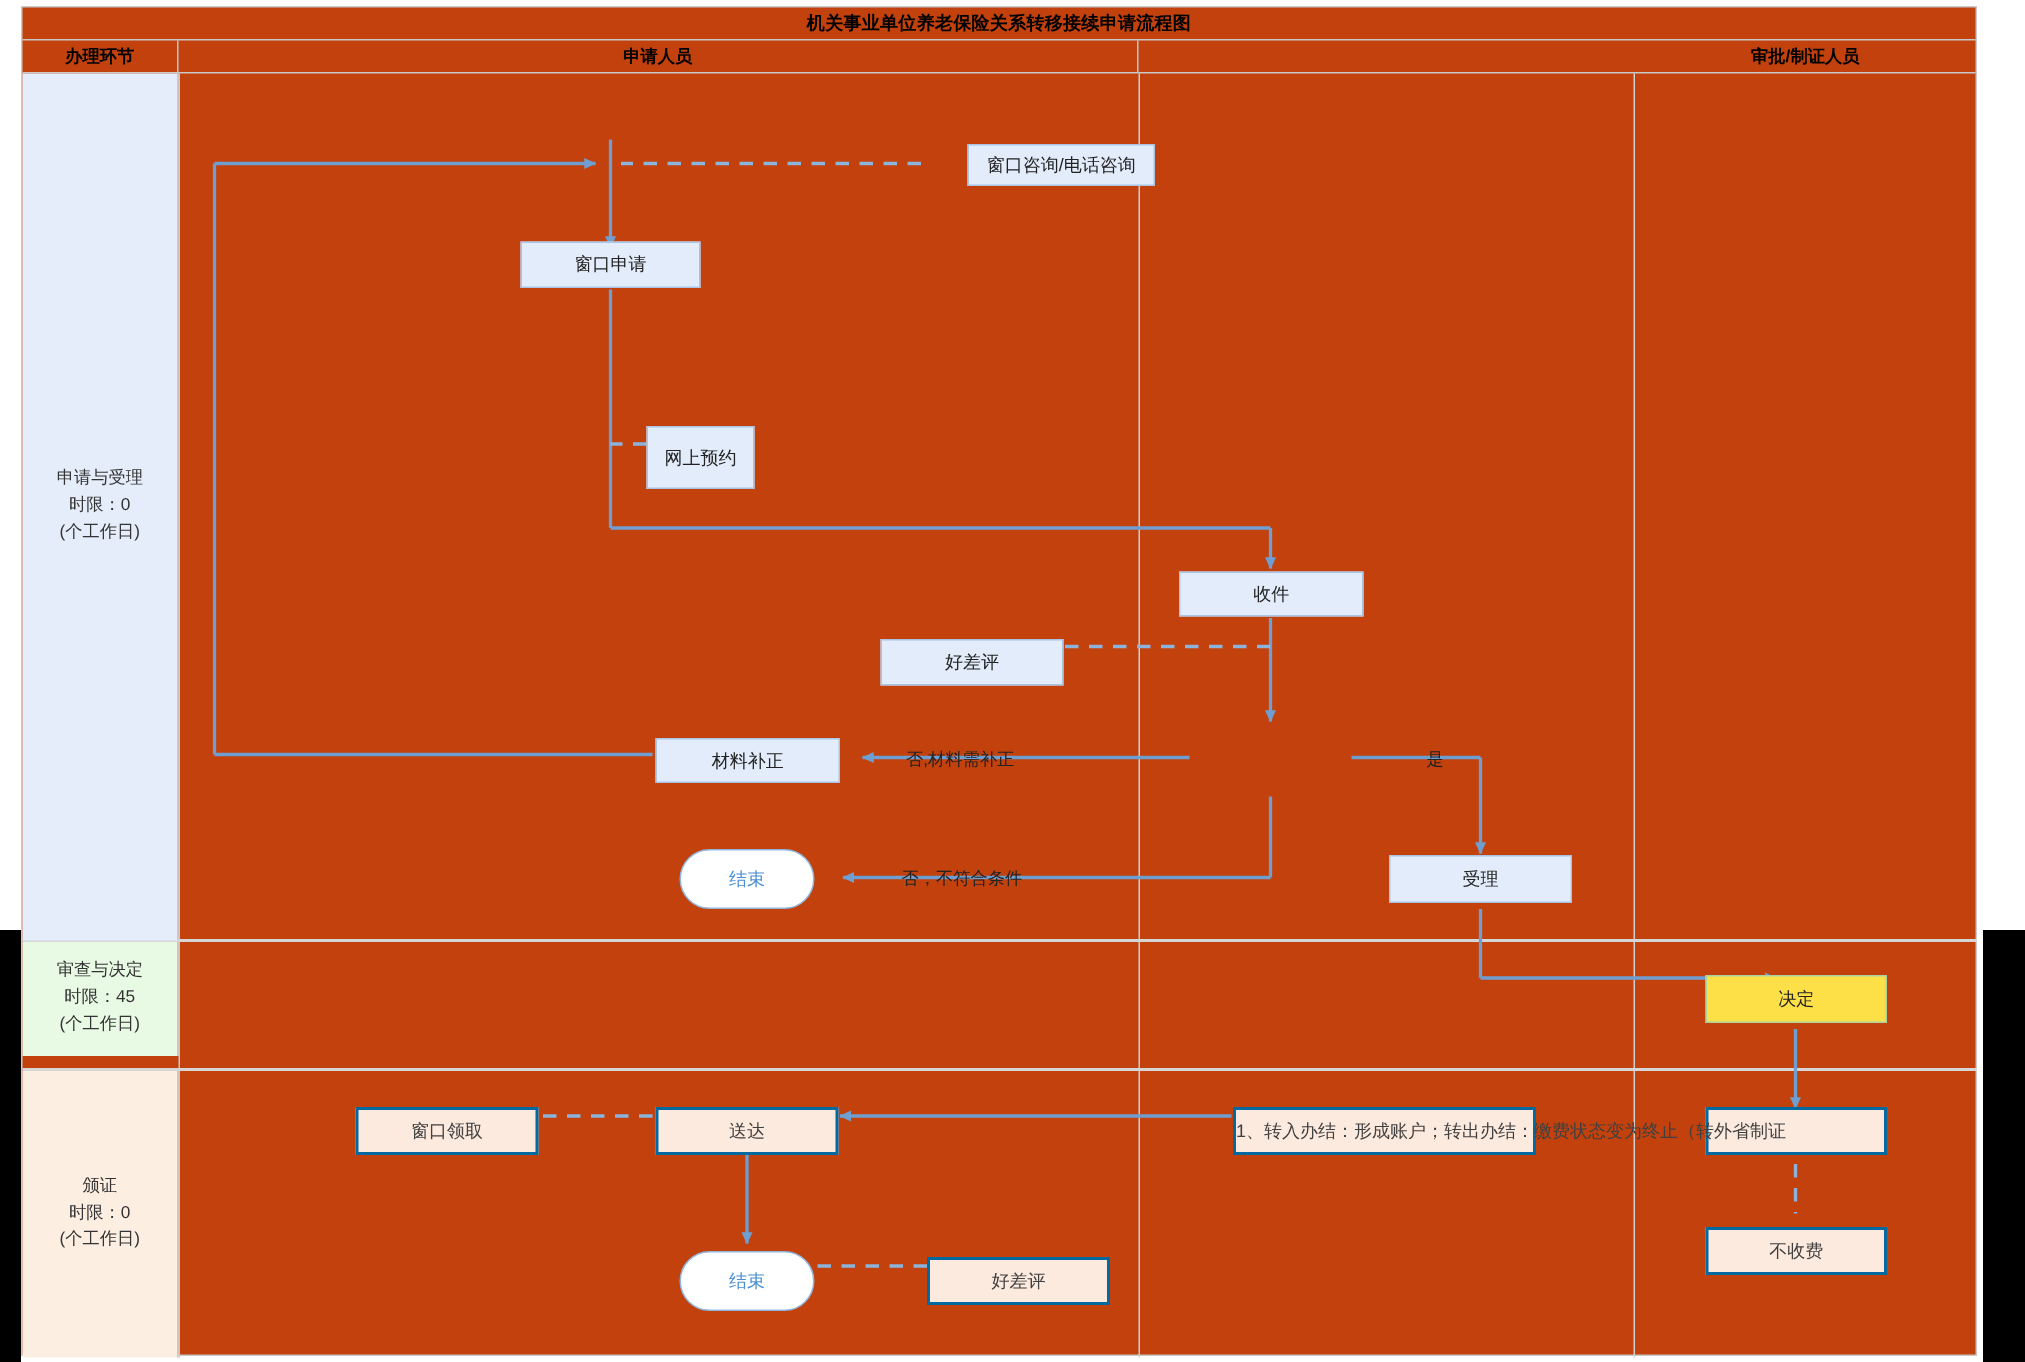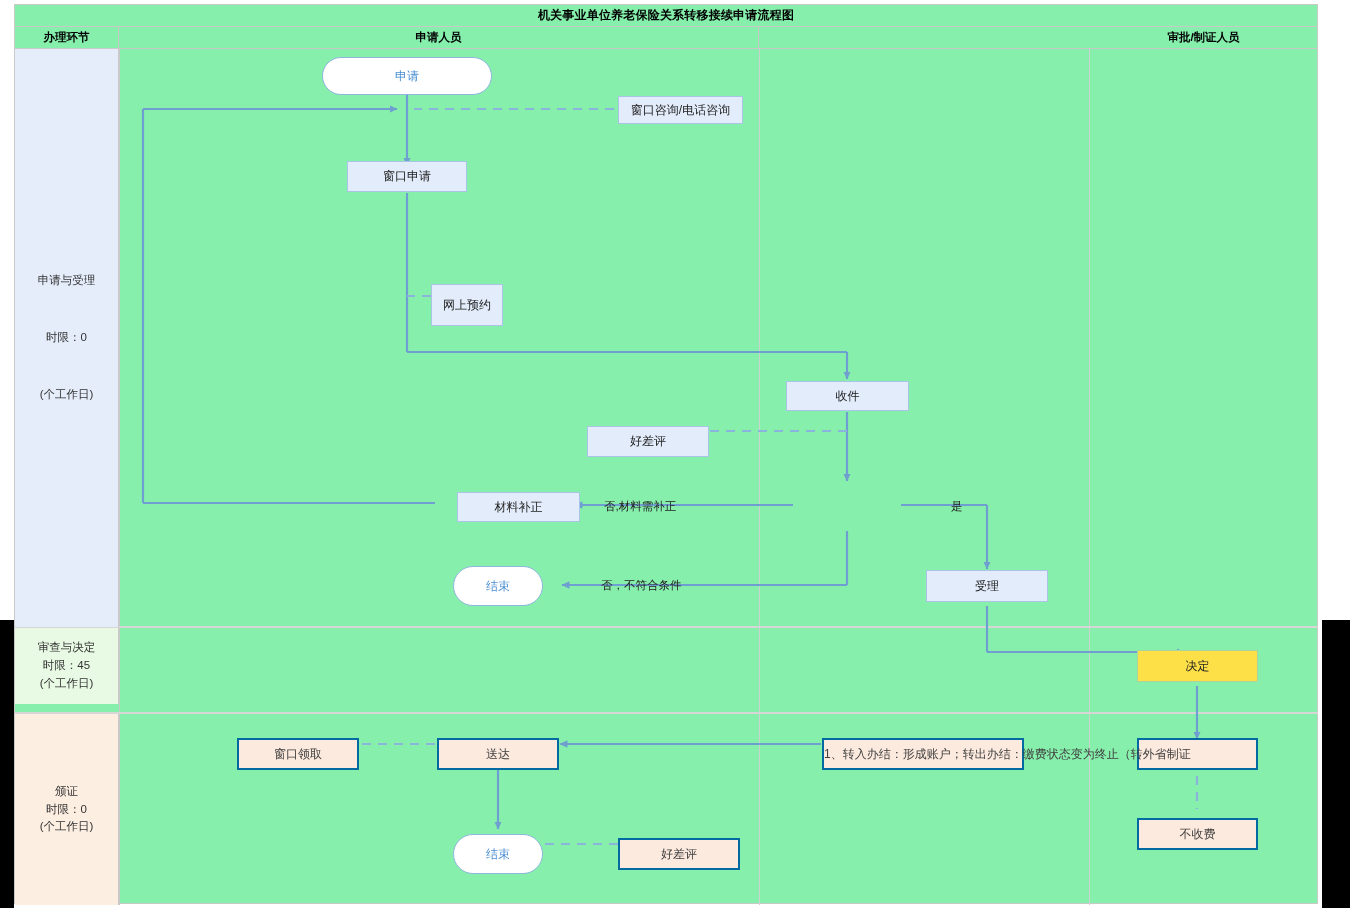--- a/index.html
+++ b/index.html
@@ -30,21 +30,21 @@
     background: #000000;
   }
 
   
   .frame {
     position: absolute;
     left: 14px; top: 4px;
     width: 1304px; height: 900px;
     border: 1px solid #c9c9c9;
     box-sizing: border-box;
-    background: #86efac;
+    background: #c2410c;
   }
 
   .title-row {
     position: absolute;
     left: 0; top: 0;
     width: 100%; height: 22px;
     border-bottom: 1px solid #c9c9c9;
     box-sizing: border-box;
     display: flex;
     align-items: center;
@@ -99,21 +99,21 @@
     display: flex;
     flex-direction: column;
     align-items: center;
     justify-content: center;
     text-align: center;
     font-size: 11.5px;
     color: #333333;
     line-height: 1.55;
     border-right: 1px solid #c9c9c9;
   }
-  .stage.s1 { top: 44px;  height: 578px; background: #e5ecfa; gap: 39px; }
+  .stage.s1 { top: 44px;  height: 578px; background: #e5ecfa; }
   .stage.s2 { top: 623px; height: 76px;  background: #e8fae4; }
   .stage.s3 { top: 709px; height: 191px; background: #fdeee2; }
 
   
   .hsep {
     position: absolute;
     left: 0; width: 1303px; height: 2px;
     background: #d6d6d6;
   }
   .hsep.h1 { top: 621px; }
@@ -279,34 +279,33 @@
 
         <path d="M421,740 L345,740"></path>
 
         <path d="M604,840 L530,840"></path>
 
         <path d="M1183,772 L1183,805"></path>
       </g>
     </svg>
   </div>
 
-  <div class="node term" style="left:322px; top:57px; width:170px; height:38px;">申请</div>
-
-  <div class="node rect-blue" style="left:618px; top:96px; width:125px; height:28px;">窗口咨询/电话咨询</div>
+
+  <div class="node rect-blue" style="left:645px; top:96px; width:125px; height:28px;">窗口咨询/电话咨询</div>
 
   <div class="node rect-blue" style="left:347px; top:161px; width:120px; height:31px;">窗口申请</div>
 
   <div class="node rect-blue" style="left:431px; top:284px; width:72px; height:42px;">网上预约</div>
 
   <div class="node rect-blue" style="left:786px; top:381px; width:123px; height:30px;">收件</div>
 
   <div class="node rect-blue" style="left:587px; top:426px; width:122px; height:31px;">好差评</div>
 
 
-  <div class="node rect-blue" style="left:437px; top:492px; width:123px; height:30px;margin-left:20px;">材料补正</div>
+  <div class="node rect-blue" style="left:437px; top:492px; width:123px; height:30px;">材料补正</div>
 
   <div class="node term" style="left:453px; top:566px; width:90px; height:40px;">结束</div>
 
   <div class="node rect-blue" style="left:926px; top:570px; width:122px; height:32px;">受理</div>
 
   <div class="node rect-green" style="left:1137px; top:650px; width:121px; height:32px;">决定</div>
 
   <div class="node rect-peach" style="left:1137px; top:738px; width:121px; height:32px;"></div>
 
   <div class="node rect-peach overflow-text" style="left:822px; top:738px; width:202px; height:32px; z-index:5;">1、转入办结：形成账户；转出办结：缴费状态变为终止（转外省制证</div>

